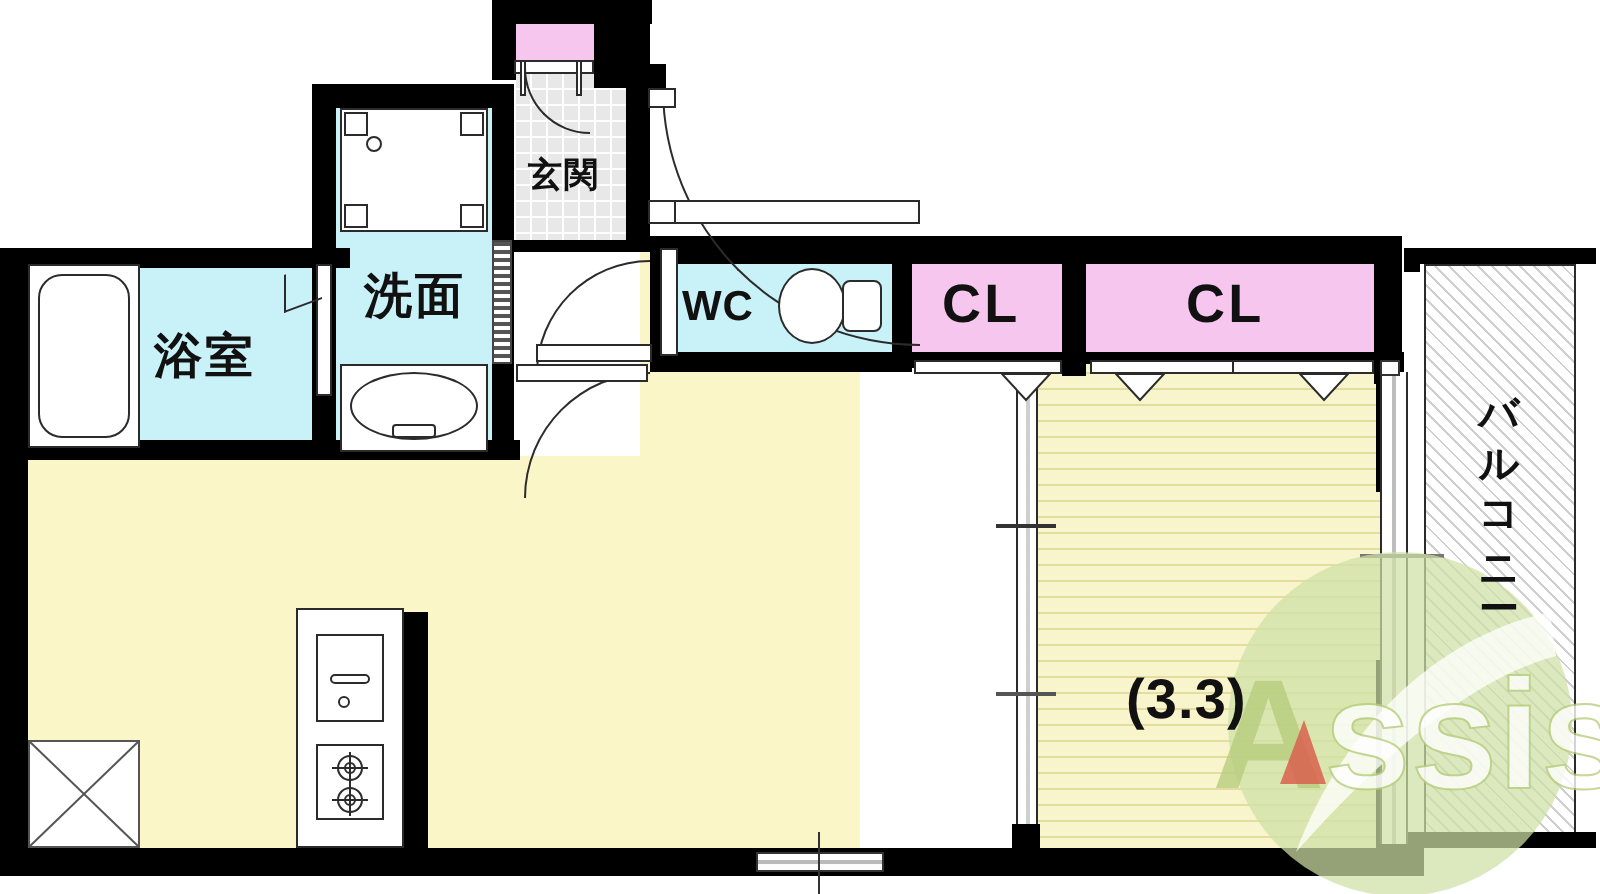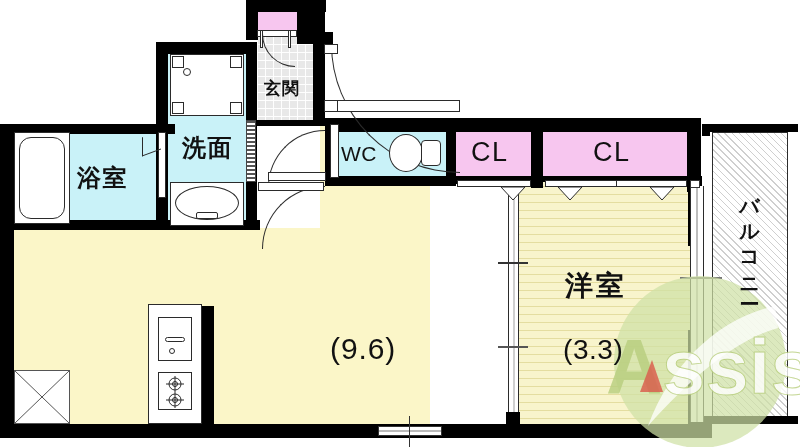--- a/index.html
+++ b/index.html
@@ -26,21 +26,21 @@
   
   .woodfloor{
     background-color:#f8f4cc;
     background-image:repeating-linear-gradient(to bottom,#e4dda0 0 1px,transparent 1px 8px);
   }
   
   .wall{background:#000000;}
   .thin{background:#000000;}
   
   .lbl{
-    position:absolute;color:#111;font-weight:400;letter-spacing:.06em;
+    position:absolute;color:#111;font-weight:700;letter-spacing:.06em;
     white-space:nowrap;line-height:1;
   }
   .lbl-jp{font-family:"DejaVu Sans","Liberation Sans",sans-serif;font-weight:700;}
   .lbl-v{writing-mode:vertical-rl;text-orientation:upright;letter-spacing:.22em;}
   
   #wm{position:absolute;left:600px;top:276px;width:200px;height:171px;pointer-events:none;}
   
   .arc{position:absolute;border:1px solid #2b2b2b;border-radius:50%;background:transparent;}
   .leaf{position:absolute;background:#fff;border:1px solid #2b2b2b;box-sizing:border-box;}
   .sash{position:absolute;background:#fff;border:1px solid #2b2b2b;box-sizing:border-box;}
@@ -218,20 +218,18 @@
 
   <div class="lbl lbl-jp" style="left:182px;top:136px;font-size:24px;">洗面</div>
 
   <div class="lbl lbl-jp" style="left:264px;top:80px;font-size:17px;">玄関</div>
 
   <div class="lbl" style="left:341px;top:143px;font-size:21px;letter-spacing:.02em;">WC</div>
 
   <div class="lbl" style="left:471px;top:139px;font-size:27px;">CL</div>
   <div class="lbl" style="left:593px;top:139px;font-size:27px;">CL</div>
 
-  <div class="lbl" style="left:330px;top:334px;font-size:30px;letter-spacing:.03em;">(9.6)</div>
-
-  <div class="lbl lbl-jp" style="left:565px;top:272px;font-size:28px;letter-spacing:.1em;">洋室</div>
+
   <div class="lbl" style="left:563px;top:336px;font-size:28px;letter-spacing:.02em;">(3.3)</div>
 
   <div class="lbl lbl-jp lbl-v" style="left:740px;top:184px;font-size:20px;">バルコニー</div>
 
 </div>
 
 </body></html>

